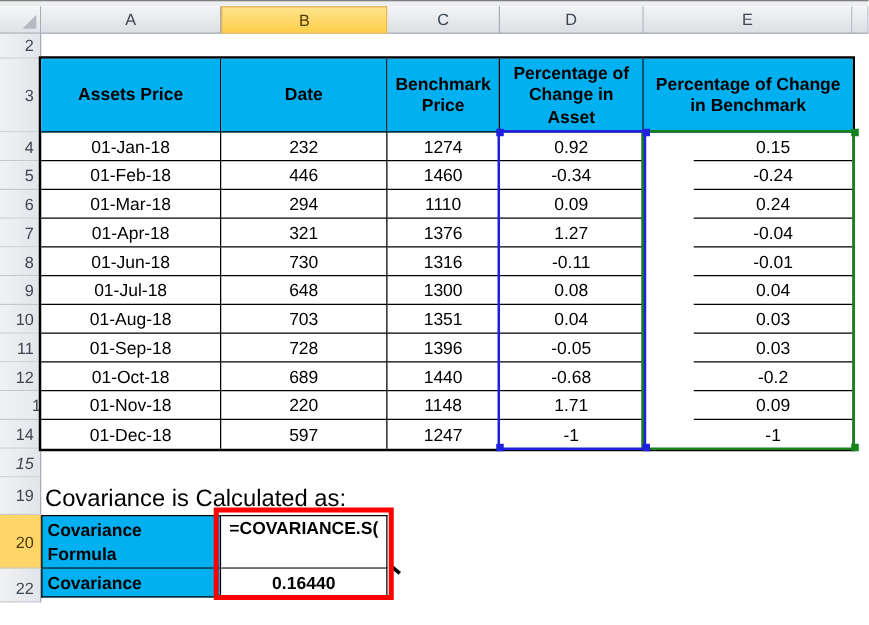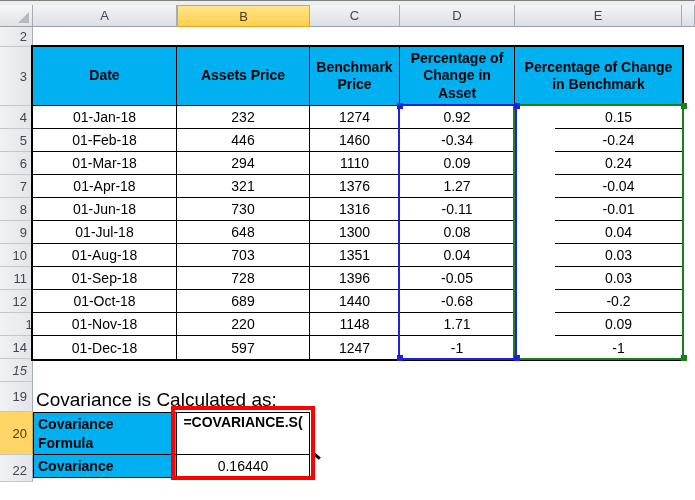--- a/index.html
+++ b/index.html
@@ -67,21 +67,21 @@
        font-weight:bold;font-size:14px;line-height:19px;}
   .a21{position:absolute;left:33px;top:455px;width:144px;height:23px;box-sizing:border-box;
        background:var(--header-fill);border:1px solid #000;border-top:none;
        display:flex;align-items:center;padding-left:4px;font-weight:bold;font-size:14px;}
   .b20{position:absolute;left:177px;top:412px;width:133px;height:43px;box-sizing:border-box;
        background:#fff;border:1px solid #000;border-left:none;
        display:flex;flex-direction:column;align-items:center;justify-content:space-between;
        font-weight:bold;font-size:14px;line-height:19px;white-space:nowrap;gap:30px;}
   .b21{position:absolute;left:177px;top:455px;width:133px;height:23px;box-sizing:border-box;
        background:#fff;border:1px solid #000;border-left:none;border-top:none;
-       display:flex;align-items:center;justify-content:center;font-weight:normal;font-size:14px;}
+       display:flex;align-items:center;justify-content:center;font-weight:bold;font-size:14px;}
   .r1{color:var(--range1-color);}
   .r2{color:var(--range2-color);}
   .redbox{position:absolute;left:171px;top:406px;width:144px;height:74px;box-sizing:border-box;
           border:4px solid var(--annotation-color);z-index:10;pointer-events:none;}
   .tick{position:absolute;left:311px;top:454px;width:10px;height:3px;background:#000;
         transform:rotate(40deg);z-index:9;}
 </style>
 </head>
 <body>
 
@@ -113,22 +113,22 @@
   <div class="rh" style="top:290px;height:23px;">12</div>
   <div class="rh" style="top:313px;height:23px;padding-left:40px;">13</div>
   <div class="rh" style="top:336px;height:23px;">14</div>
   <div class="rh" style="top:359px;height:23px;font-style:italic;">15</div>
   <div class="rh" style="top:382px;height:30px;">19</div>
   <div class="rh sel" style="top:412px;height:43px;">20</div>
   <div class="rh" style="top:455px;height:23px;">21</div>
   <div class="rh" style="top:460px;height:22px;">22</div>
 
   <div class="tbl">
+    <div class="hc">Assets Price</div>
     <div class="hc">Date</div>
-    <div class="hc">Assets Price</div>
     <div class="hc">Benchmark Price</div>
     <div class="hc">Percentage of Change in Asset</div>
     <div class="hc">Percentage of Change in Benchmark</div>
     <div class="tbody">
       
     
         <div class="trow">
           <div class="dc">01-Jan-18</div>
           <div class="dc">232</div>
           <div class="dc">1274</div>

